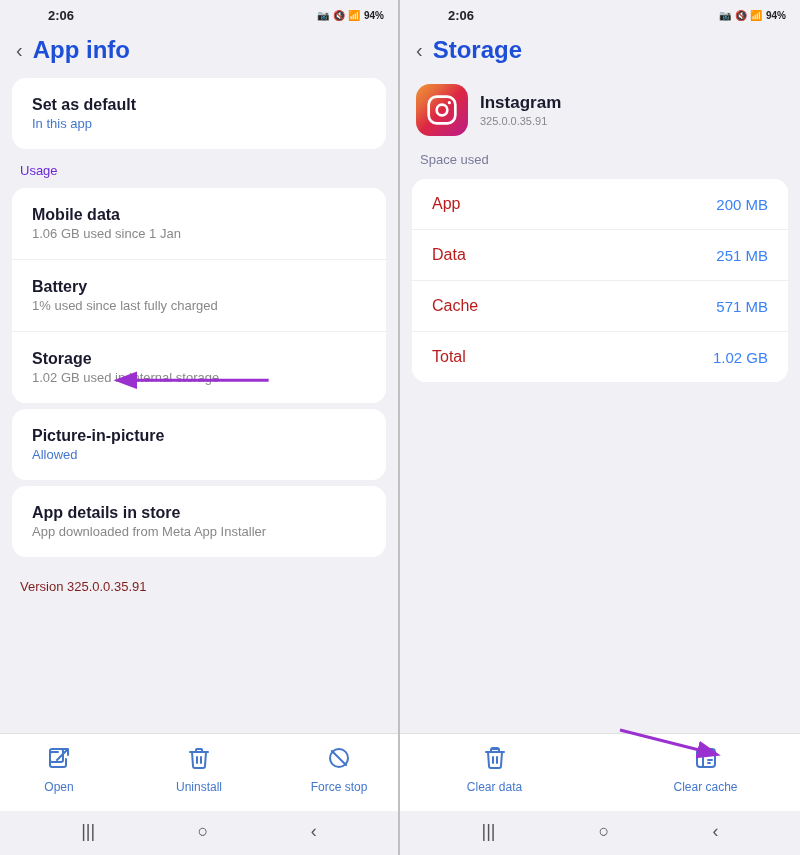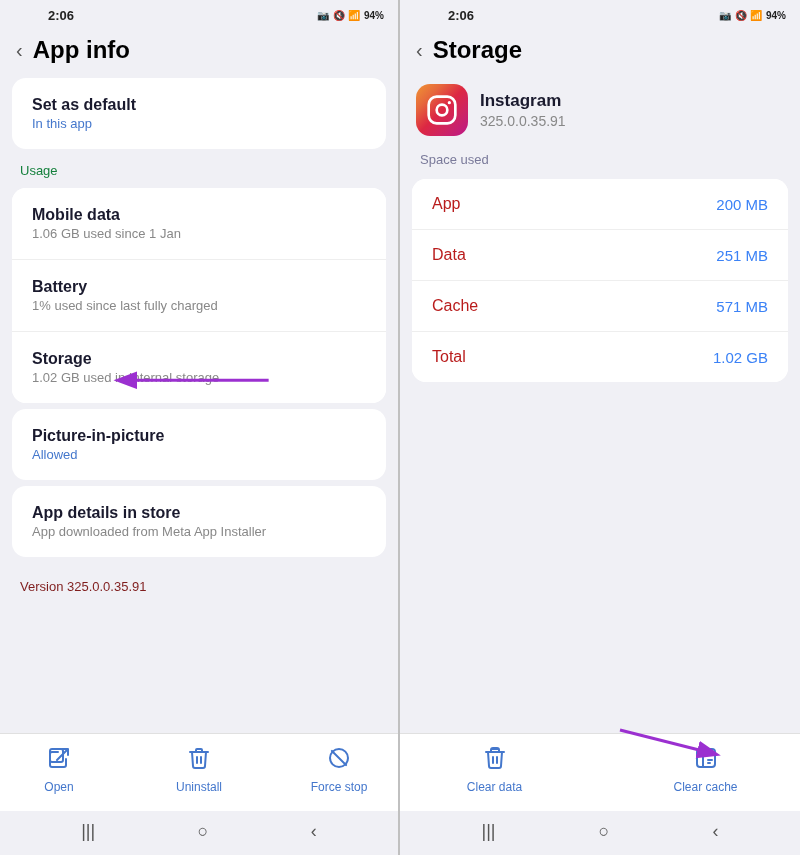--- a/index.html
+++ b/index.html
@@ -50,34 +50,34 @@
     }
     .back-arrow {
       font-size: 20px;
       color: #555;
       margin-right: 10px;
       cursor: pointer;
     }
     .page-title {
       font-size: 24px;
       font-weight: 700;
-      color: #000000;
+      color: #1d4ed8;
     }
 
     
     .content-area {
       flex: 1;
       overflow: hidden;
       padding: 0 0 0 0;
     }
 
     
     .section-label {
       font-size: 13px;
-      color: #15803d;
+      color: #6d28d9;
       padding: 8px 20px 4px;
     }
 
     .card {
       background: white;
       border-radius: 14px;
       margin: 6px 12px;
       overflow: hidden;
     }
 
@@ -166,21 +166,21 @@
       overflow: hidden;
     }
 
     .app-info-row {
       display: flex;
       align-items: center;
       padding: 12px 16px 10px;
       gap: 12px;
     }
     .app-name { font-size: 17px; font-weight: 700; color: #1a1a2e; }
-    .app-version { font-size: 14px; color: #888; margin-top: 2px; }
+    .app-version { font-size: 11px; color: #888; margin-top: 2px; }
 
     .space-label {
       font-size: 13px;
       color: #7a7a9a;
       padding: 6px 20px 4px;
     }
 
     .storage-row {
       display: flex;
       justify-content: space-between;

